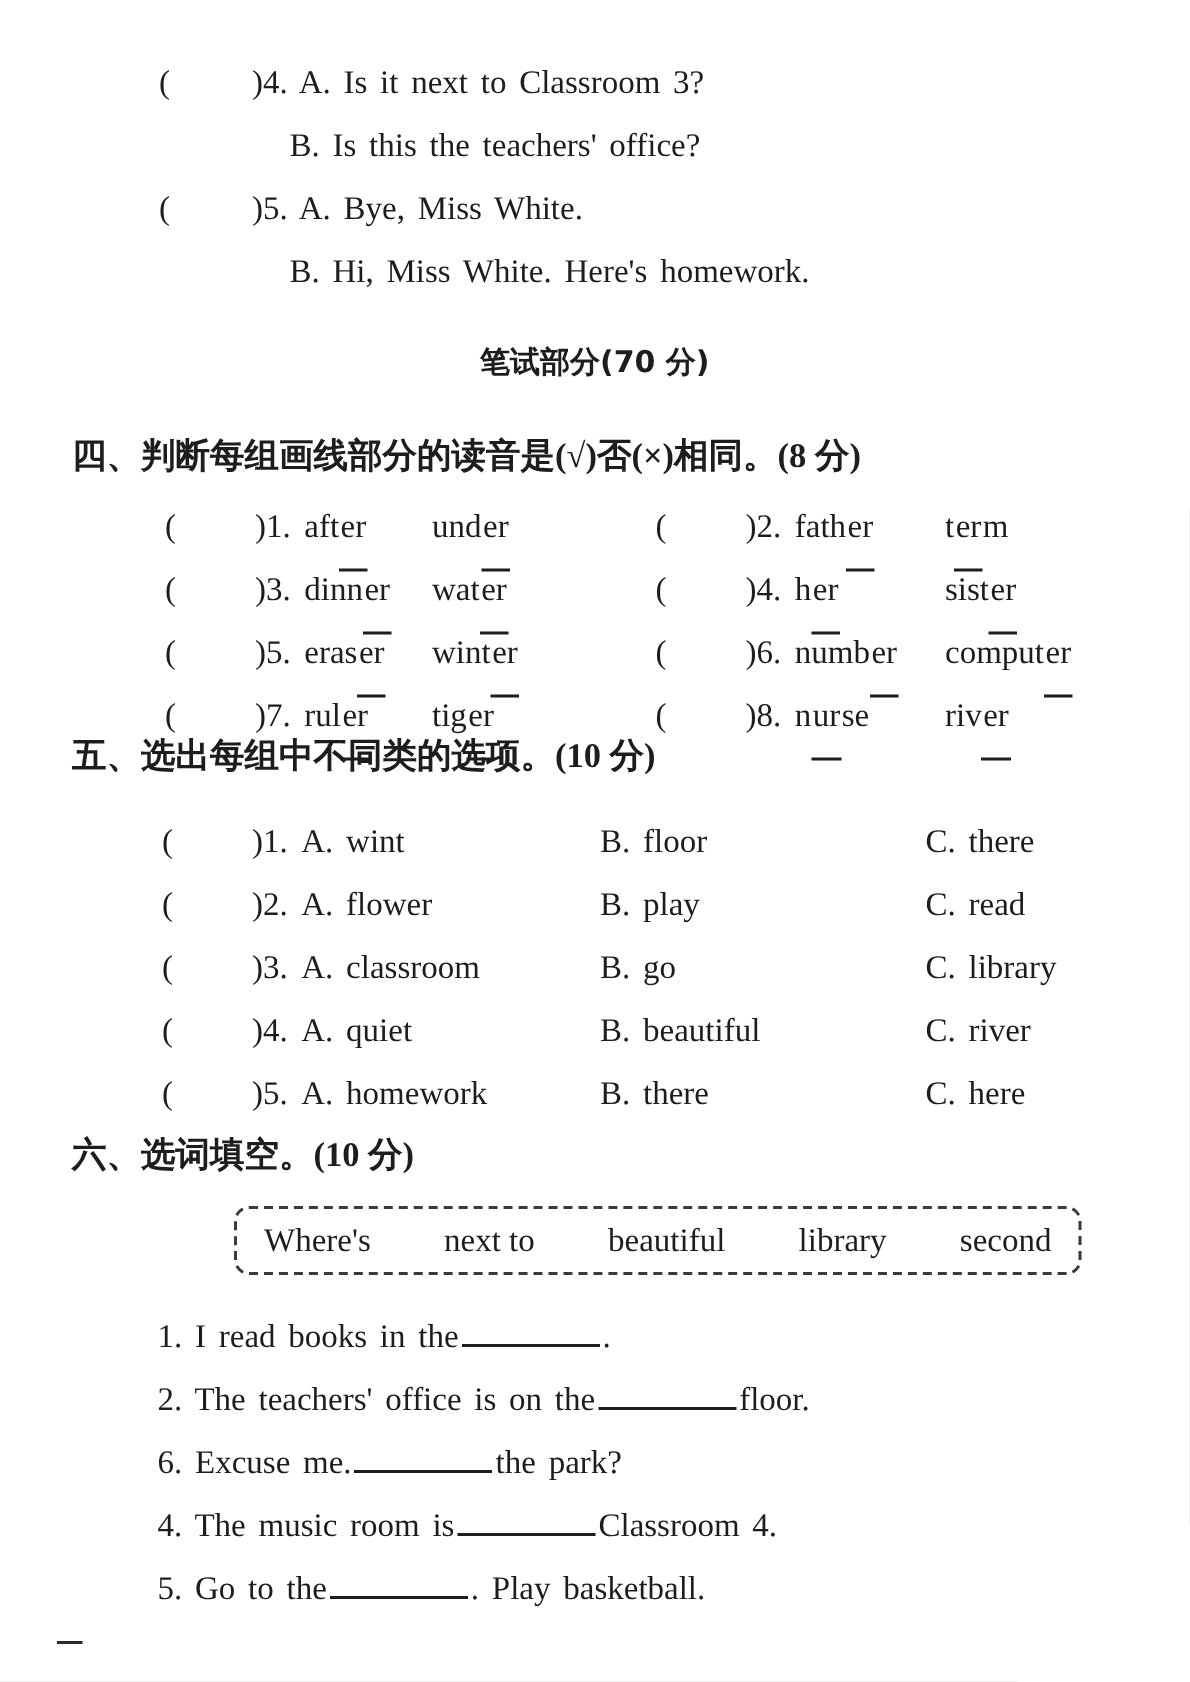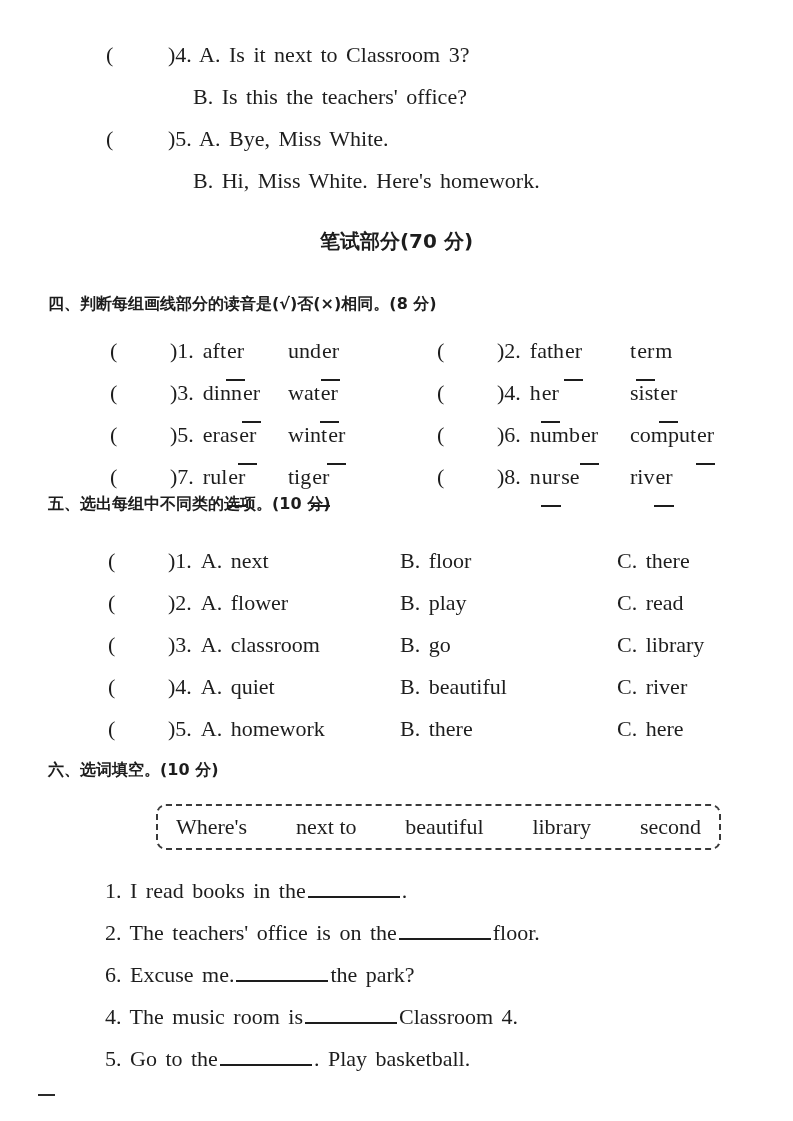--- a/index.html
+++ b/index.html
@@ -13,21 +13,21 @@
     line-height:30px;
     overflow:hidden;
   }
   .abs{position:absolute;}
   .row{display:flex;white-space:nowrap;word-spacing:3px;}
   .cn{font-family:"DejaVu Sans","Liberation Sans",sans-serif;font-weight:700;}
   .main-header{
     left:0;top:224px;width:100%;
     text-align:center;font-size:20px;line-height:34px;
   }
-  .sec-title{left:48px;font-size:16px;line-height:32px;}
+  .sec-title{left:48px;font-size:23px;line-height:32px;font-family:Liberation Serif, serif;}
   
   .rowL{left:106px;}
   .rowL .p{width:62px;}
   .rowB{left:193px;}
   
   .row4{left:110px;}
   .row4 .p{width:60px;}
   .row4 .nw{width:118px;}
   .row4 .nw2{width:133px;}
   .row4 .w2l{width:149px;}
@@ -115,21 +115,21 @@
     <span class="w2l"><span>tig</span><span class="ul">er</span><span></span></span>
     <span class="p">(</span>
     <span class="nw2"><span class="num">)8.</span><span><span>n</span><span class="ul">ur</span><span>se</span></span></span>
     <span><span>riv</span><span class="ul">er</span><span></span></span>
   </div>
 
   <div class="abs cn sec-title" style="top:488px">五、选出每组中不同类的选项。(10 分)</div>
 
   <div class="abs row row5" style="top:546px">
     <span class="p">(</span>
-    <span class="oa"><span class="num">)1.</span><span>A. next</span></span>
+    <span class="oa"><span class="num">)1.</span><span>A. wint</span></span>
     <span class="ob">B. floor</span>
     <span>C. there</span>
   </div>
   <div class="abs row row5" style="top:588px">
     <span class="p">(</span>
     <span class="oa"><span class="num">)2.</span><span>A. flower</span></span>
     <span class="ob">B. play</span>
     <span>C. read</span>
   </div>
   <div class="abs row row5" style="top:630px">

